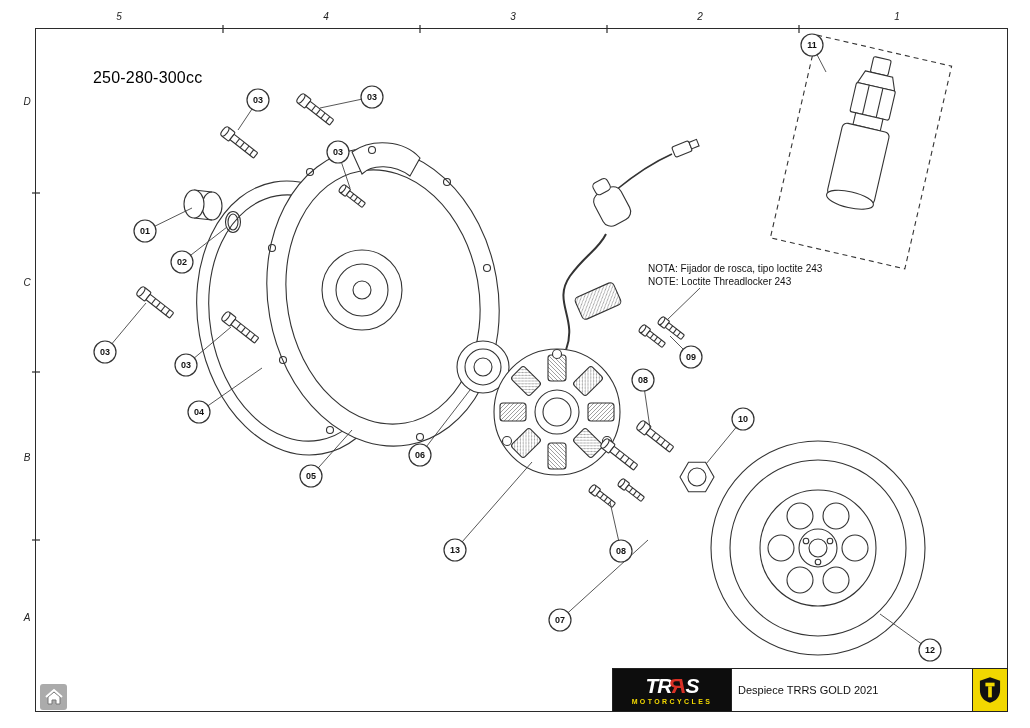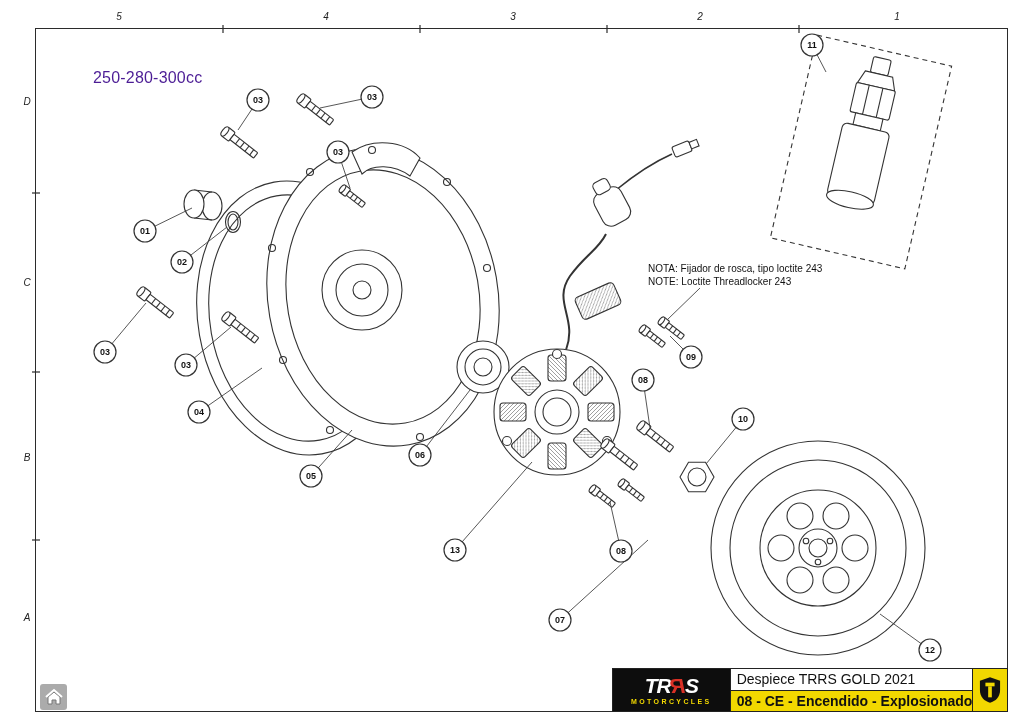--- a/index.html
+++ b/index.html
@@ -1,38 +1,38 @@
 <!DOCTYPE html>
 <html style="--accent-yellow: #f2d800; --logo-red: #d93025; --line: #2b2b2b;"><head>
 <meta charset="utf-8">
 <style>
   *{box-sizing:border-box}
   html,body{margin:0;padding:0}
   body{width:1030px;height:728px;background:#fff;font-family:"Liberation Sans",sans-serif;color:#111}
   .page{position:relative;width:1030px;height:728px;overflow:hidden;background:#fff}
   .frame{position:absolute;left:35px;top:28px;width:973px;height:684px;border:1.5px solid #2b2b2b}
   .drawing{position:absolute;left:0;top:0;width:1030px;height:728px}
-  .page-title{position:absolute;left:93px;top:69px;font-size:16px;letter-spacing:.2px;color:#4c1d95}
+  .page-title{position:absolute;left:93px;top:69px;font-size:16px;letter-spacing:.2px;color:#000000}
   .zone-label{position:absolute;font-size:10px;font-style:italic;color:#222;width:14px;text-align:center}
   .zc5{left:112px;top:11px}.zc4{left:319px;top:11px}.zc3{left:506px;top:11px}.zc2{left:693px;top:11px}.zc1{left:890px;top:11px}
   .zrD{left:20px;top:96px}.zrC{left:20px;top:277px}.zrB{left:20px;top:452px}.zrA{left:20px;top:612px}
 
   
   .balloon circle{fill:#fff;stroke:#333;stroke-width:1.2}
   .balloon text{font-family:"Liberation Sans",sans-serif;font-size:9px;font-weight:bold;text-anchor:middle;fill:#111;stroke:none}
   .note-text{font-family:"Liberation Sans",sans-serif;font-size:10px;fill:#111;stroke:none}
 
   
   .titleblock{position:absolute;left:612px;top:668px;width:396px;height:44px;display:flex;border:1.5px solid #222;background:#fff}
   .tb-logo{width:118px;background:#0d0d0d;color:#fff;display:flex;flex-direction:column;align-items:center;justify-content:center;line-height:1}
   .tb-logo-text{font-weight:bold;font-style:italic;font-size:21px;letter-spacing:-1px}
   .tb-logo-text .mirrored{display:inline-block;transform:scaleX(-1);color:var(--logo-red,#d93025)}
   .tb-logo-sub{color:var(--accent-yellow,#f2d800);font-size:7px;font-weight:bold;letter-spacing:2.4px;margin-top:2px}
   .tb-rows{flex:1;display:flex;flex-direction:column;border-left:1.2px solid #222;border-right:1.2px solid #222;background:#fff}
-  .tb-row{flex:1;display:flex;align-items:center;padding-left:6px;font-size:14px;border-bottom:1px solid #222;white-space:nowrap}
+  .tb-row{flex:1;display:flex;align-items:center;padding-left:6px;font-size:11px;border-bottom:1px solid #222;white-space:nowrap}
   .tb-row:last-child{border-bottom:none}
   .tb-row-accent{background:var(--accent-yellow,#f2d800);font-weight:bold}
   .tb-shield{width:34px;background:var(--accent-yellow,#f2d800);display:flex;align-items:center;justify-content:center}
 
   .home-button{position:absolute;left:40px;top:684px;width:27px;height:26px;background:#ababab;border-radius:3px;display:flex;align-items:center;justify-content:center;cursor:pointer}
 </style>
 </head>
 <body>
 
 <div class="page">
@@ -331,21 +331,20 @@
     <text class="note-text" x="648" y="285">NOTE: Loctite Threadlocker 243</text>
   </svg>
 
   <div class="titleblock">
     <div class="tb-logo">
       <div class="tb-logo-text"><span>TR</span><span class="mirrored">R</span><span>S</span></div>
       <div class="tb-logo-sub">MOTORCYCLES</div>
     </div>
     <div class="tb-rows">
       <div class="tb-row">Despiece TRRS GOLD 2021</div>
-      <div class="tb-row tb-row-accent">08 - CE - Encendido - Explosionado</div>
     </div>
     <div class="tb-shield">
       <svg width="22" height="28" viewBox="0 0 24 30">
         <path d="M12 1 L23 5 V15 C23 23 18 27 12 29 C6 27 1 23 1 15 V5 Z" fill="#111"></path>
         <rect x="7" y="7" width="10" height="4" fill="#f2d800"></rect>
         <rect x="10" y="11" width="4" height="12" fill="#f2d800"></rect>
       </svg>
     </div>
   </div>
 

